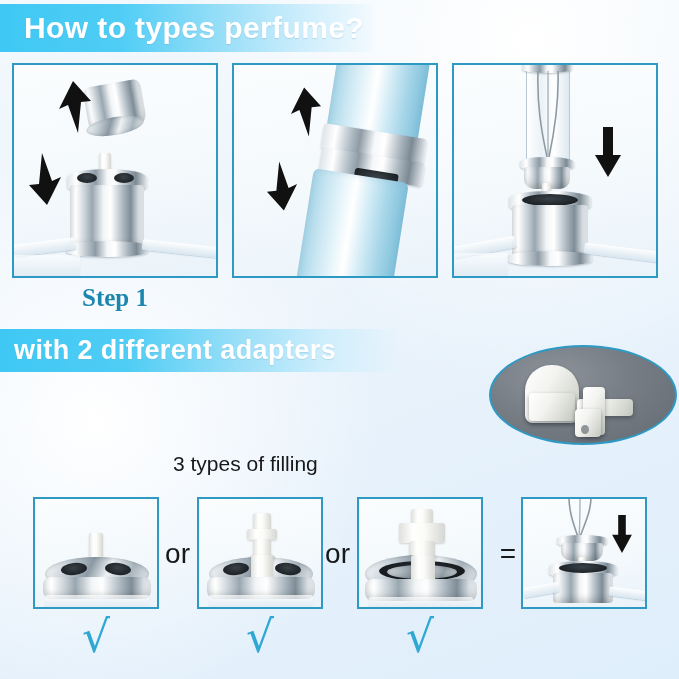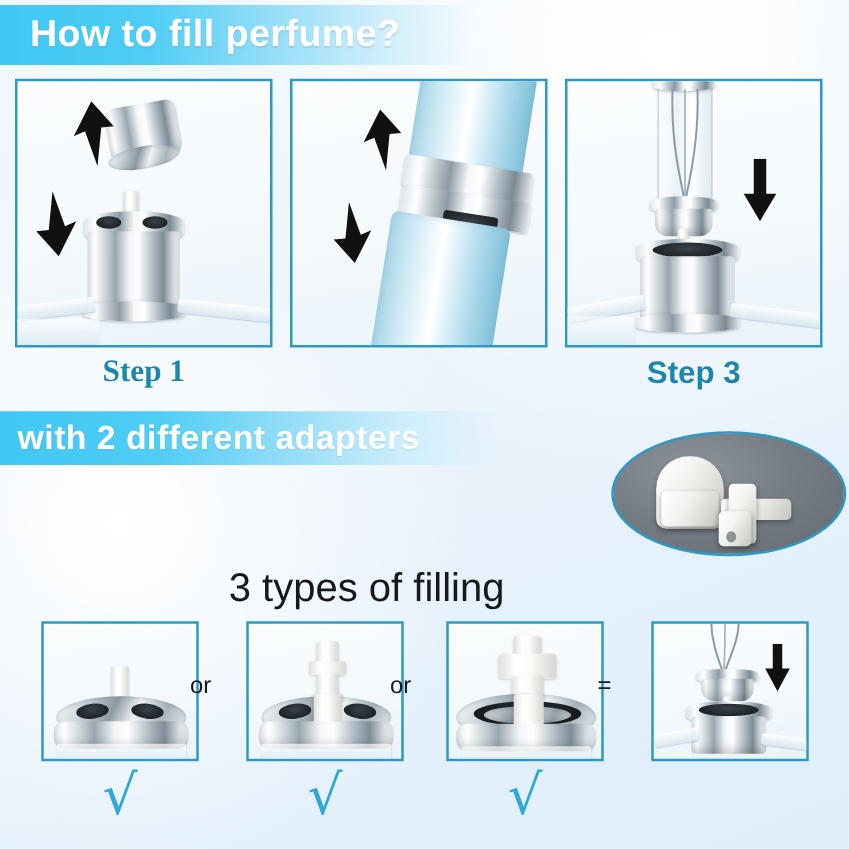--- a/index.html
+++ b/index.html
@@ -152,36 +152,36 @@
   }
   .adapter-piece {
     position: absolute;
     background: linear-gradient(120deg, #ffffff 0%, #f3f4f0 40%, #d8dad4 75%, #c3c6bf 100%);
     box-shadow: 0 2px 4px rgba(30,35,40,0.4);
   }
 
   
   #types-title {
     position: absolute;
-    left: 183px; top: 452px;
-    font-size: 32px;
+    left: 173px; top: 452px;
+    font-size: 21px;
     color: #17181a;
     white-space: nowrap;
   }
   .fill-panel { top: 497px; width: 126px; height: 112px; }
   #panel-fill1 { left: 33px; }
   #panel-fill2 { left: 197px; }
   #panel-fill3 { left: 357px; }
   #panel-result { left: 521px; }
 
   .conn {
     position: absolute;
-    font-size: 19px;
+    font-size: 28px;
     color: #17181a;
-    text-align: left;
+    text-align: right;
     width: 38px;
   }
   #conn-or-1 { left: 152px; top: 538px; }
   #conn-or-2 { left: 312px; top: 538px; }
   #conn-eq  { left: 478px; top: 538px; }
 
   .check {
     position: absolute;
     top: 615px;
     width: 126px;
@@ -194,21 +194,21 @@
   #check-1 { left: 33px; }
   #check-2 { left: 197px; }
   #check-3 { left: 357px; }
 </style>
 </head>
 <body>
 
 <div id="page">
 
   <div id="banner-title" class="banner">
-    <span class="banner-text">How to fill perfume?</span>
+    <span class="banner-text">How to types perfume?</span>
   </div>
 
   <div id="panel-step1" class="panel step-panel">
 
     <div class="chrome-base" style="left:72px; top:18px; width:58px; height:48px; transform:rotate(-10deg); border-radius:8px 8px 14px 14px;"></div>
     <div class="chrome-rim" style="left:72px; top:52px; width:58px; height:18px; transform:rotate(-10deg);"></div>
 
     <div class="white-nozzle" style="left:85px; top:88px; width:12px; height:32px;"></div>
     <div class="chrome-collar" style="left:53px; top:104px; width:80px; height:26px;"></div>
     <div class="dark-slot" style="left:63px; top:108px; width:20px; height:10px;"></div>
@@ -272,21 +272,20 @@
     <div class="glass-shelf" style="left:0px; top:176px; width:62px; height:12px; transform:rotate(-10deg);"></div>
     <div class="glass-shelf" style="left:130px; top:182px; width:76px; height:11px; transform:rotate(7deg);"></div>
     <div class="glass-shelf" style="left:-4px; top:188px; width:58px; height:24px; opacity:.7;"></div>
     <span class="arrow" style="left:140px; top:62px;">
       <svg width="28" height="50" viewBox="0 0 28 50">
           <rect x="9" y="0" width="10" height="32" fill="#111"></rect>
           <path d="M1 28 L27 28 L14 50 Z" fill="#111"></path>
         </svg>
     </span>
   </div>
-  <div id="label-step3" class="step-label">Step 3</div>
 
   <div id="banner-adapters" class="banner">
     <span class="banner-text">with 2 different adapters</span>
   </div>
 
   <div id="adapters-photo">
     <div class="adapter-piece" style="left:34px; top:18px; width:54px; height:58px; border-radius:26px 26px 8px 8px;"></div>
     <div class="adapter-piece" style="left:38px; top:46px; width:46px; height:28px; border-radius:4px;"></div>
     <div class="adapter-piece" style="left:86px; top:52px; width:56px; height:17px; border-radius:4px;"></div>
     <div class="adapter-piece" style="left:92px; top:40px; width:22px; height:48px; border-radius:4px;"></div>

